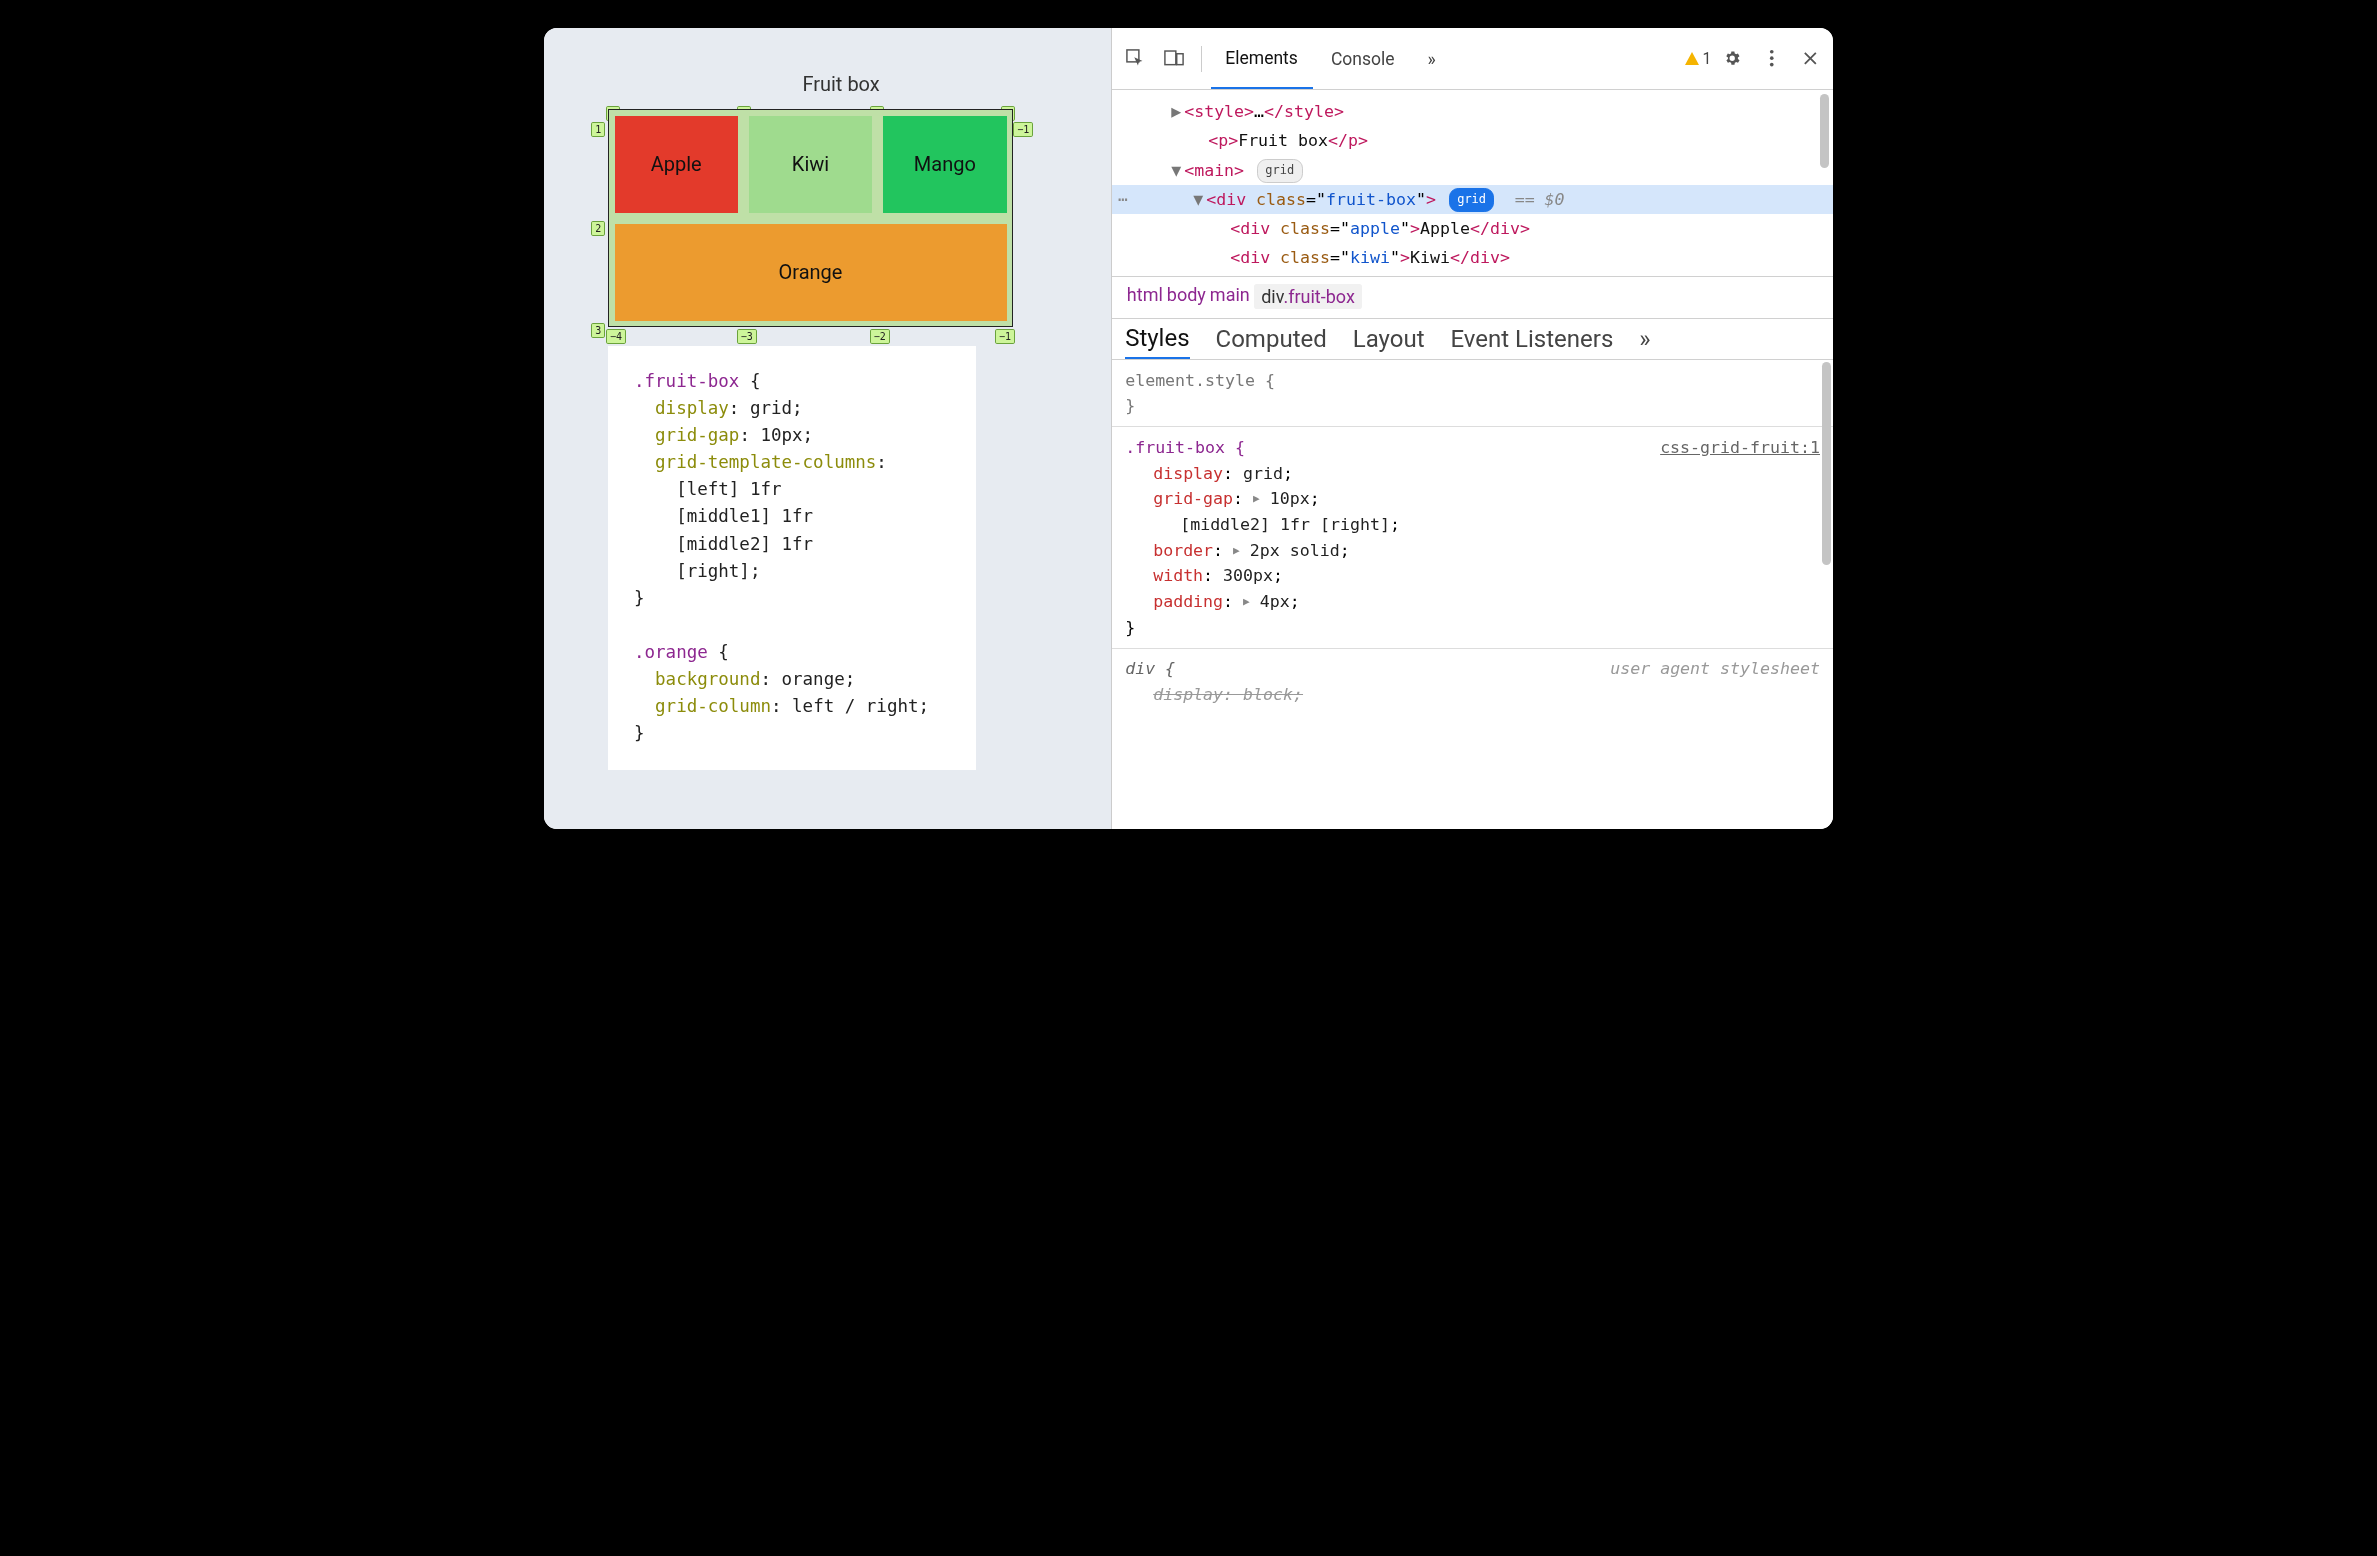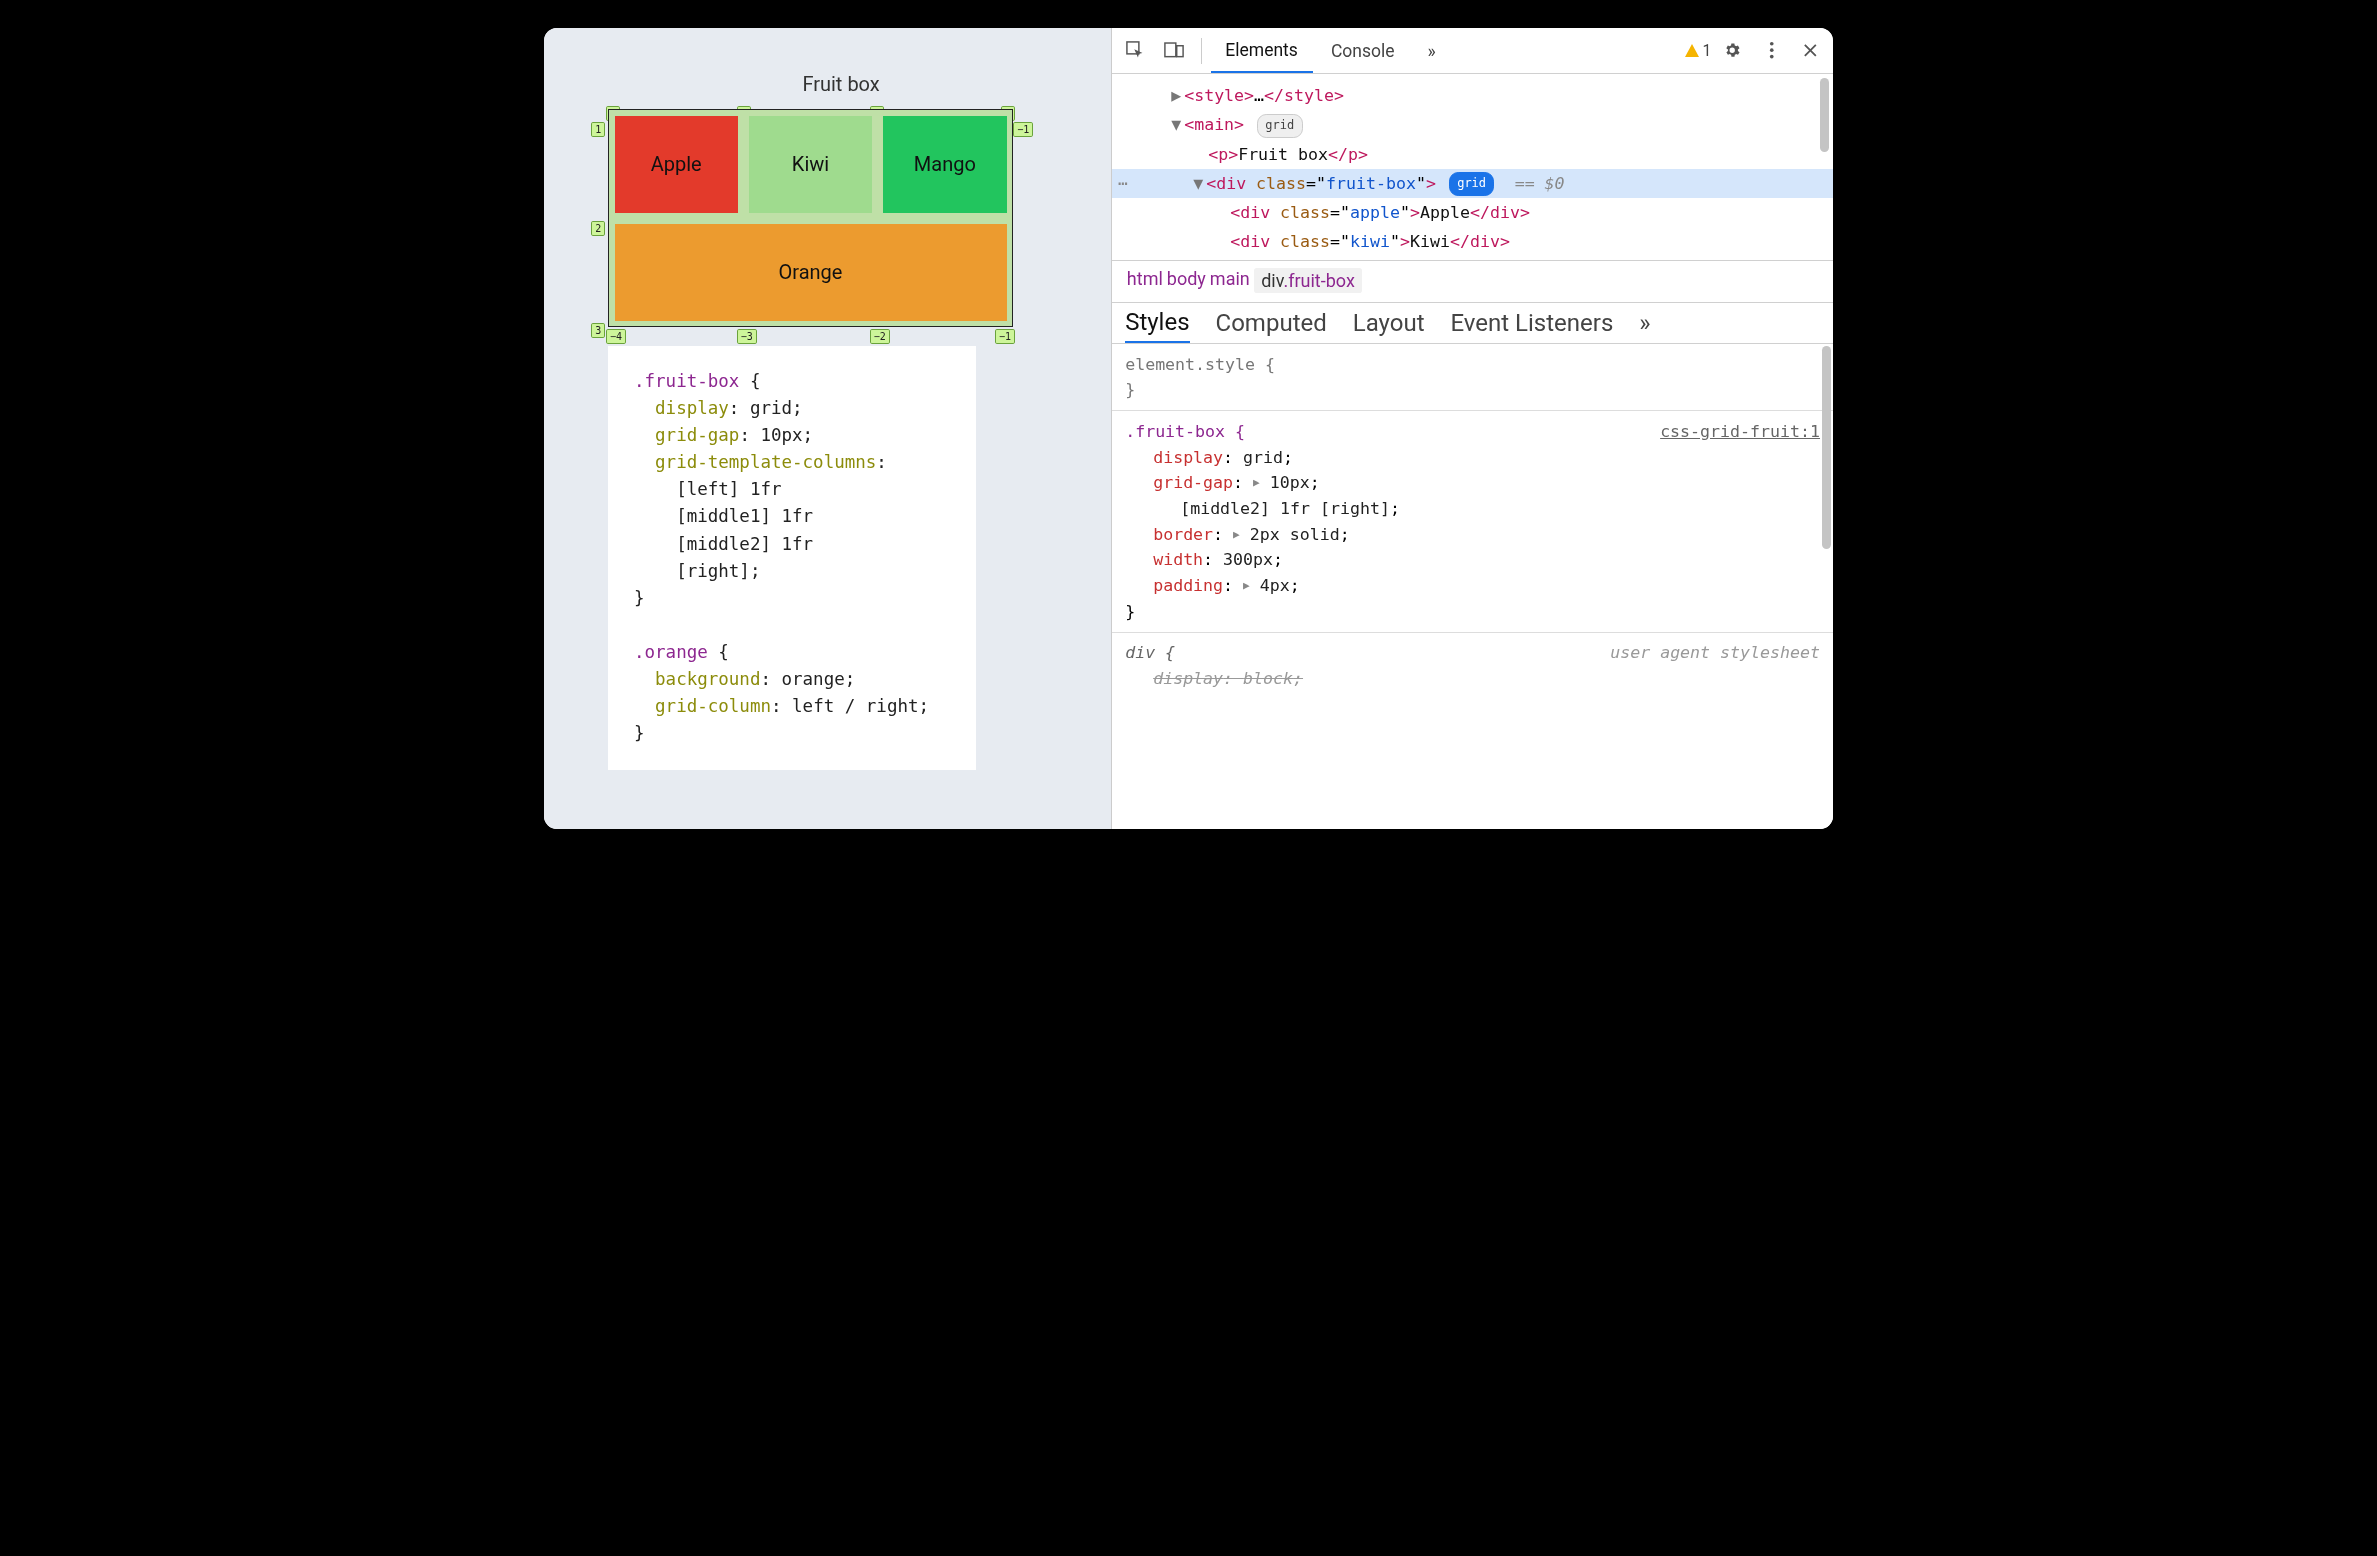--- a/index.html
+++ b/index.html
@@ -92,21 +92,21 @@
   .devtools {
     width:56%;
     background:#fff;
     display:flex;
     flex-direction:column;
     border-left:0.9px solid #ccc;
   }
   .dt-tabs {
     display:flex;
     align-items:center;
-    height:46px;
+    height:62px;
     border-bottom:0.9px solid #d0d0d0;
     padding:0 5.5px;
     gap:3.7px;
   }
   .dt-tabs .icon-btn {
     width:35px; height:35px;
     display:flex;align-items:center;justify-content:center;
     color:#555;
     border-radius:3.7px;
   }
@@ -339,26 +339,26 @@
         <svg width="14.7" height="14.7" viewBox="0 0 16 16">
             <path d="M2 2 L14 14 M14 2 L2 14" stroke="#555" stroke-width="2"></path>
           </svg>
       </div>
     </div>
 
     <div class="dom-tree">
       <div class="dom-row" style="padding-left:59px">
         <span class="tri">▶</span><span class="tag">&lt;style&gt;</span><span>…</span><span class="tag">&lt;/style&gt;</span>
       </div>
+      <div class="dom-row" style="padding-left:96px">
+        <span class="tag">&lt;p&gt;</span><span class="txt">Fruit box</span><span class="tag">&lt;/p&gt;</span>
+      </div>
       <div class="dom-row" style="padding-left:59px">
         <span class="tri">▼</span><span class="tag">&lt;main&gt;</span>
         <span class="badge-grid">grid</span>
-      </div>
-      <div class="dom-row" style="padding-left:96px">
-        <span class="tag">&lt;p&gt;</span><span class="txt">Fruit box</span><span class="tag">&lt;/p&gt;</span>
       </div>
       <div class="dom-row selected" style="padding-left:81px;position:relative">
         <span class="dots">⋯</span>
         <span class="tri">▼</span><span class="tag">&lt;div </span><span class="attr-n">class</span>="<span class="attr-v">fruit-box</span>"<span class="tag">&gt;</span>
         <span class="badge-grid sel">grid</span>
         <span class="eq0">== $0</span>
       </div>
       <div class="dom-row" style="padding-left:118px">
         <span class="tag">&lt;div </span><span class="attr-n">class</span>="<span class="attr-v">apple</span>"<span class="tag">&gt;</span><span class="txt">Apple</span><span class="tag">&lt;/div&gt;</span>
       </div>

